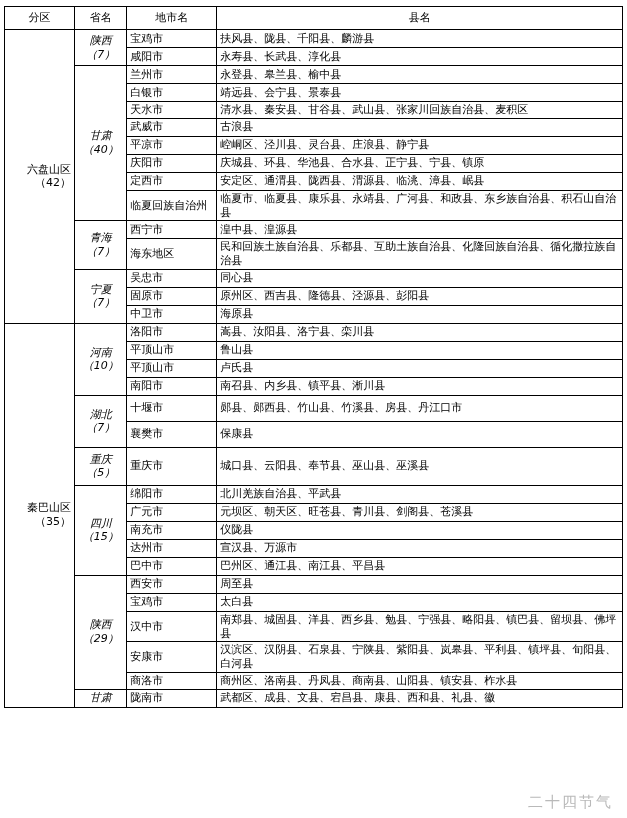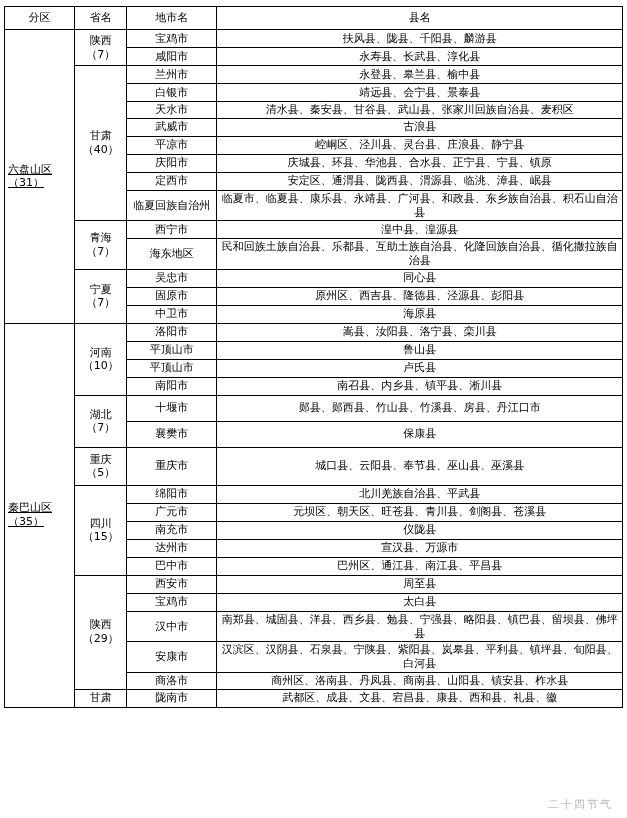--- a/index.html
+++ b/index.html
@@ -42,47 +42,46 @@
   col.c-county{ width: 405px; }
 
   .hdr td {
     text-align: center;
     font-weight: bold;
     height: 20px;
     font-size: 11.5px;
     margin-left: 34px;
   }
   .zone-cell {
-    text-align: left;
+    text-align: right;
     font-weight: bold;
     font-size: 12px;
-    text-decoration: underline;
   }
   .prov-cell {
     text-align: center;
     font-size: 11.5px;
   }
-  .prov-cell .n { display: block; }
+  .prov-cell .n { display: block; font-style: italic; }
   .city-cell {
-    text-align: center;
+    text-align: left;
     font-size: 11px;
     white-space: nowrap;
   }
   .county-cell {
-    text-align: center;
+    text-align: left;
     font-size: 11px;
     padding-left: 5px;
     padding-right: 3px;
   }
   .r1 { height: 18px; }
   .watermark {
     position: absolute;
     right: 14px;
     bottom: 6px;
-    font-size: 11px;
+    font-size: 15px;
     color: #b9b9b9;
     letter-spacing: 2px;
     pointer-events: none;
   }
 </style>
 </head>
 <body>
 
 <div id="sheet">
   <table class="grid">
@@ -96,21 +95,21 @@
       <tr class="hdr">
         <td>分区</td>
         <td>省名</td>
         <td>地市名</td>
         <td>县名</td>
       </tr>
 
       <tr class="r1">
         <td class="zone-cell" rowspan="15">
           <span>六盘山区</span><br>
-          <span>（31）</span>
+          <span>（42）</span>
         </td>
         <td class="prov-cell" rowspan="2">
           <span class="n">陕西</span>
           <span class="n">（7）</span>
         </td>
         <td class="city-cell">宝鸡市</td>
         <td class="county-cell">扶风县、陇县、千阳县、麟游县</td>
       </tr>
       <tr class="r1">
         <td class="city-cell">咸阳市</td>

